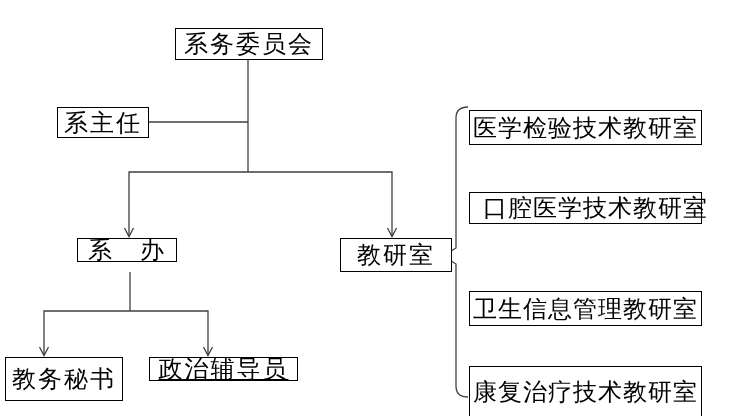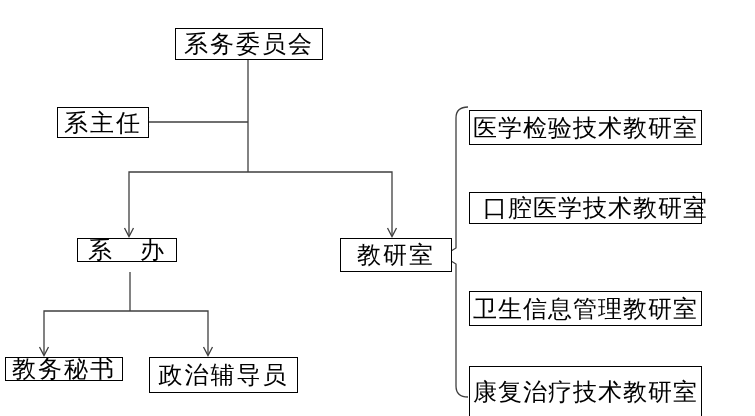--- a/index.html
+++ b/index.html
@@ -26,22 +26,22 @@
     align-items: center;
     justify-content: center;
     font-size: 24px;
     letter-spacing: 2px;
     white-space: nowrap;
   }
   #n-committee { left: 175px; top: 28px;  width: 148px; height: 32px; }
   #n-director  { left: 45px;  top: 107px; width: 92px;  height: 31px; margin-left: 12px; }
   #n-office    { left: 77px;  top: 238px; width: 100px; height: 24px; }
   #n-tro       { left: 340px; top: 238px; width: 112px; height: 34px; }
-  #n-secretary { left: 5px;   top: 357px; width: 118px; height: 24px; }
-  #n-counselor { left: 149px; top: 357px; width: 149px; height: 36px; }
+  #n-secretary { left: 5px;   top: 357px; width: 118px; height: 44px; }
+  #n-counselor { left: 149px; top: 357px; width: 149px; height: 24px; text-decoration: underline; }
   .sub-node    { left: 469px; width: 233px; letter-spacing: 1px; }
   #n-sub0 { top: 110px; height: 35px; }
   #n-sub1 { top: 192px; height: 32px; padding-left: 20px; }
   #n-sub2 { top: 277px; height: 35px; margin-top: 14px; }
   #n-sub3 { top: 366px; height: 52px; }
 </style>
 </head>
 <body>
 
 <div class="canvas">

